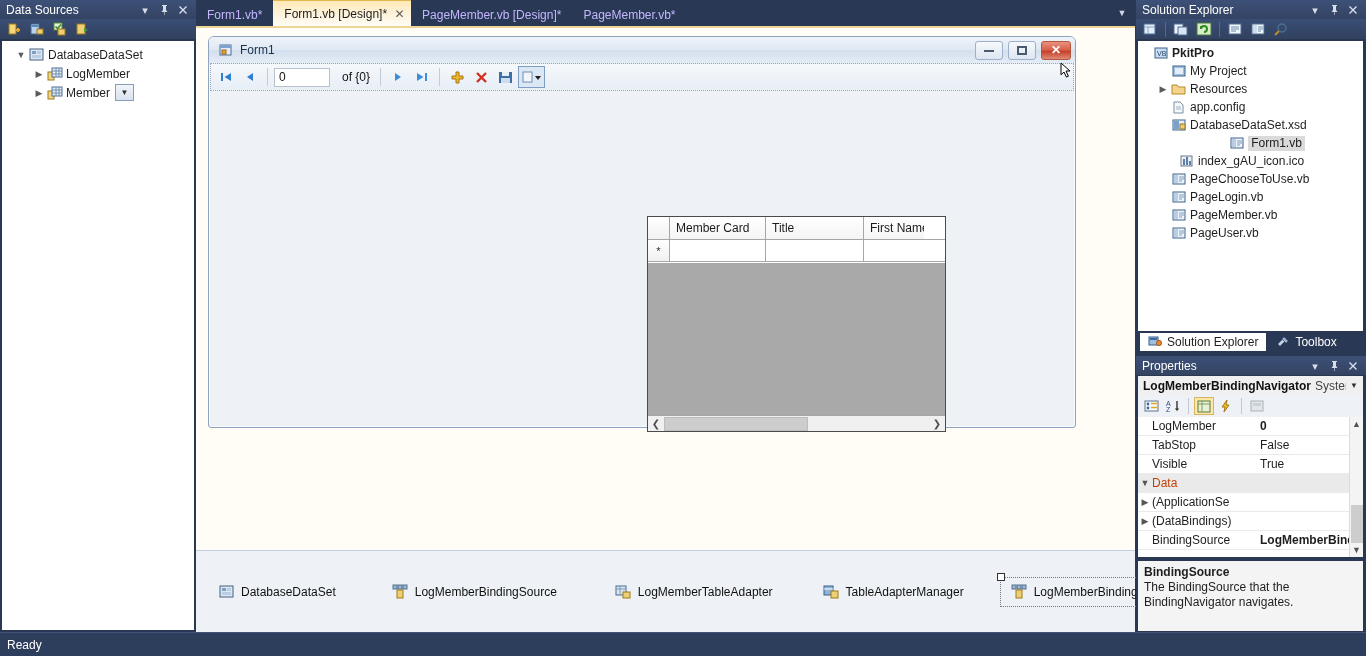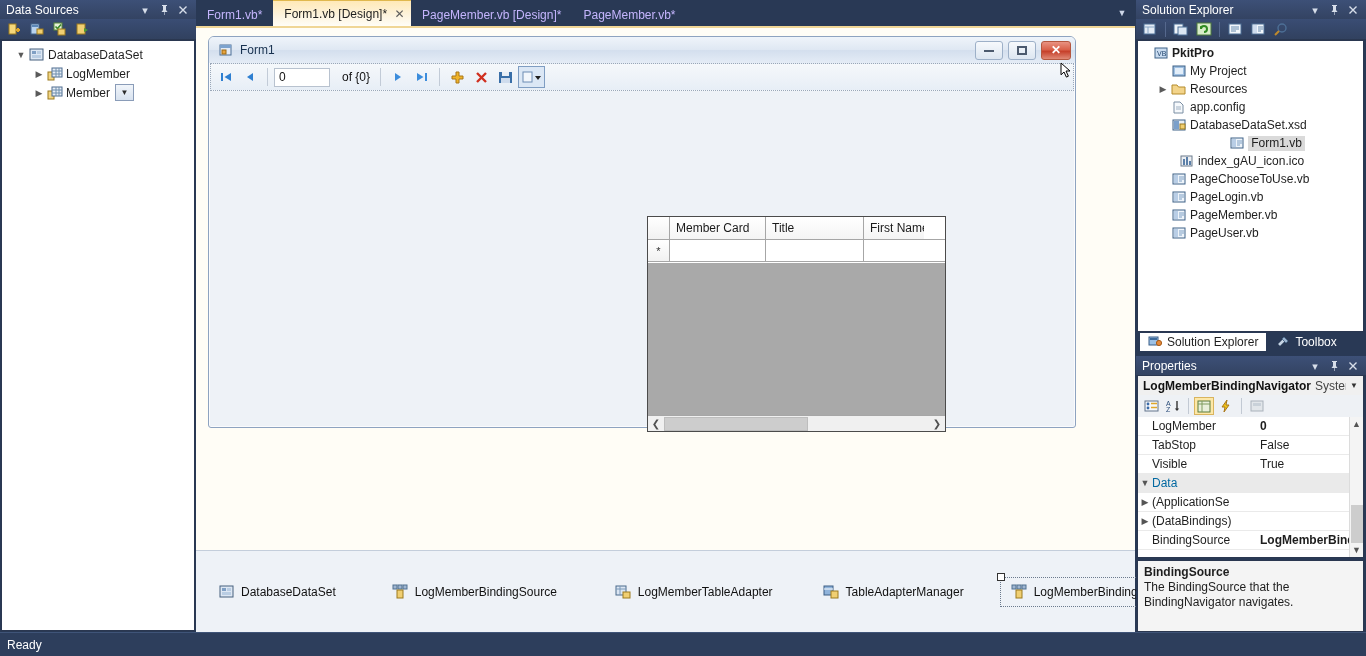--- a/index.html
+++ b/index.html
@@ -211,21 +211,21 @@
   .psep{ width:1px;height:16px;background:#c2c9d3;margin:0 3px;}
   #prop-grid{
     flex:1 1 auto; background:#fff; border:1px solid #2a3750; border-top:none;
     margin:0 2px 0 1px; position:relative; overflow:hidden;
   }
   .prow{ display:flex; height:19px; font-size:12px; align-items:center; border-bottom:1px solid #eaeaea;}
   .pexp{ width:14px; text-align:center; color:#555; font-size:9px;}
   .pname{ width:104px; color:#1e1e1e; overflow:hidden; white-space:nowrap;}
   .pval{ flex:1 1 auto; padding-left:4px; color:#1e1e1e; overflow:hidden; white-space:nowrap;}
   .prow.cat{ background:#eaeaea; color:#808080; }
-  .prow.cat .pname{ color:#0369a1; font-style:normal;}
+  .prow.cat .pname{ color:#c2410c; font-style:normal;}
   .pval.b{ font-weight:bold; }
   #prop-scroll{
     position:absolute; right:0; top:0; width:14px; bottom:0; background:#f4f4f4;
     border-left:1px solid #dcdcdc; display:flex; flex-direction:column; align-items:center;
   }
   #prop-scroll .sarr{height:14px;width:14px;display:flex;align-items:center;justify-content:center;font-size:9px;color:#555;}
   #prop-scroll .sthumb{width:12px;height:38px;background:#cdcdcd;margin-top:auto;}
   #prop-desc{
     height:72px; background:#f4f4f4; border:1px solid #2a3750; margin:2px 2px 0 1px;
     padding:4px 6px; font-size:12px; color:#1e1e1e; line-height:15px;

